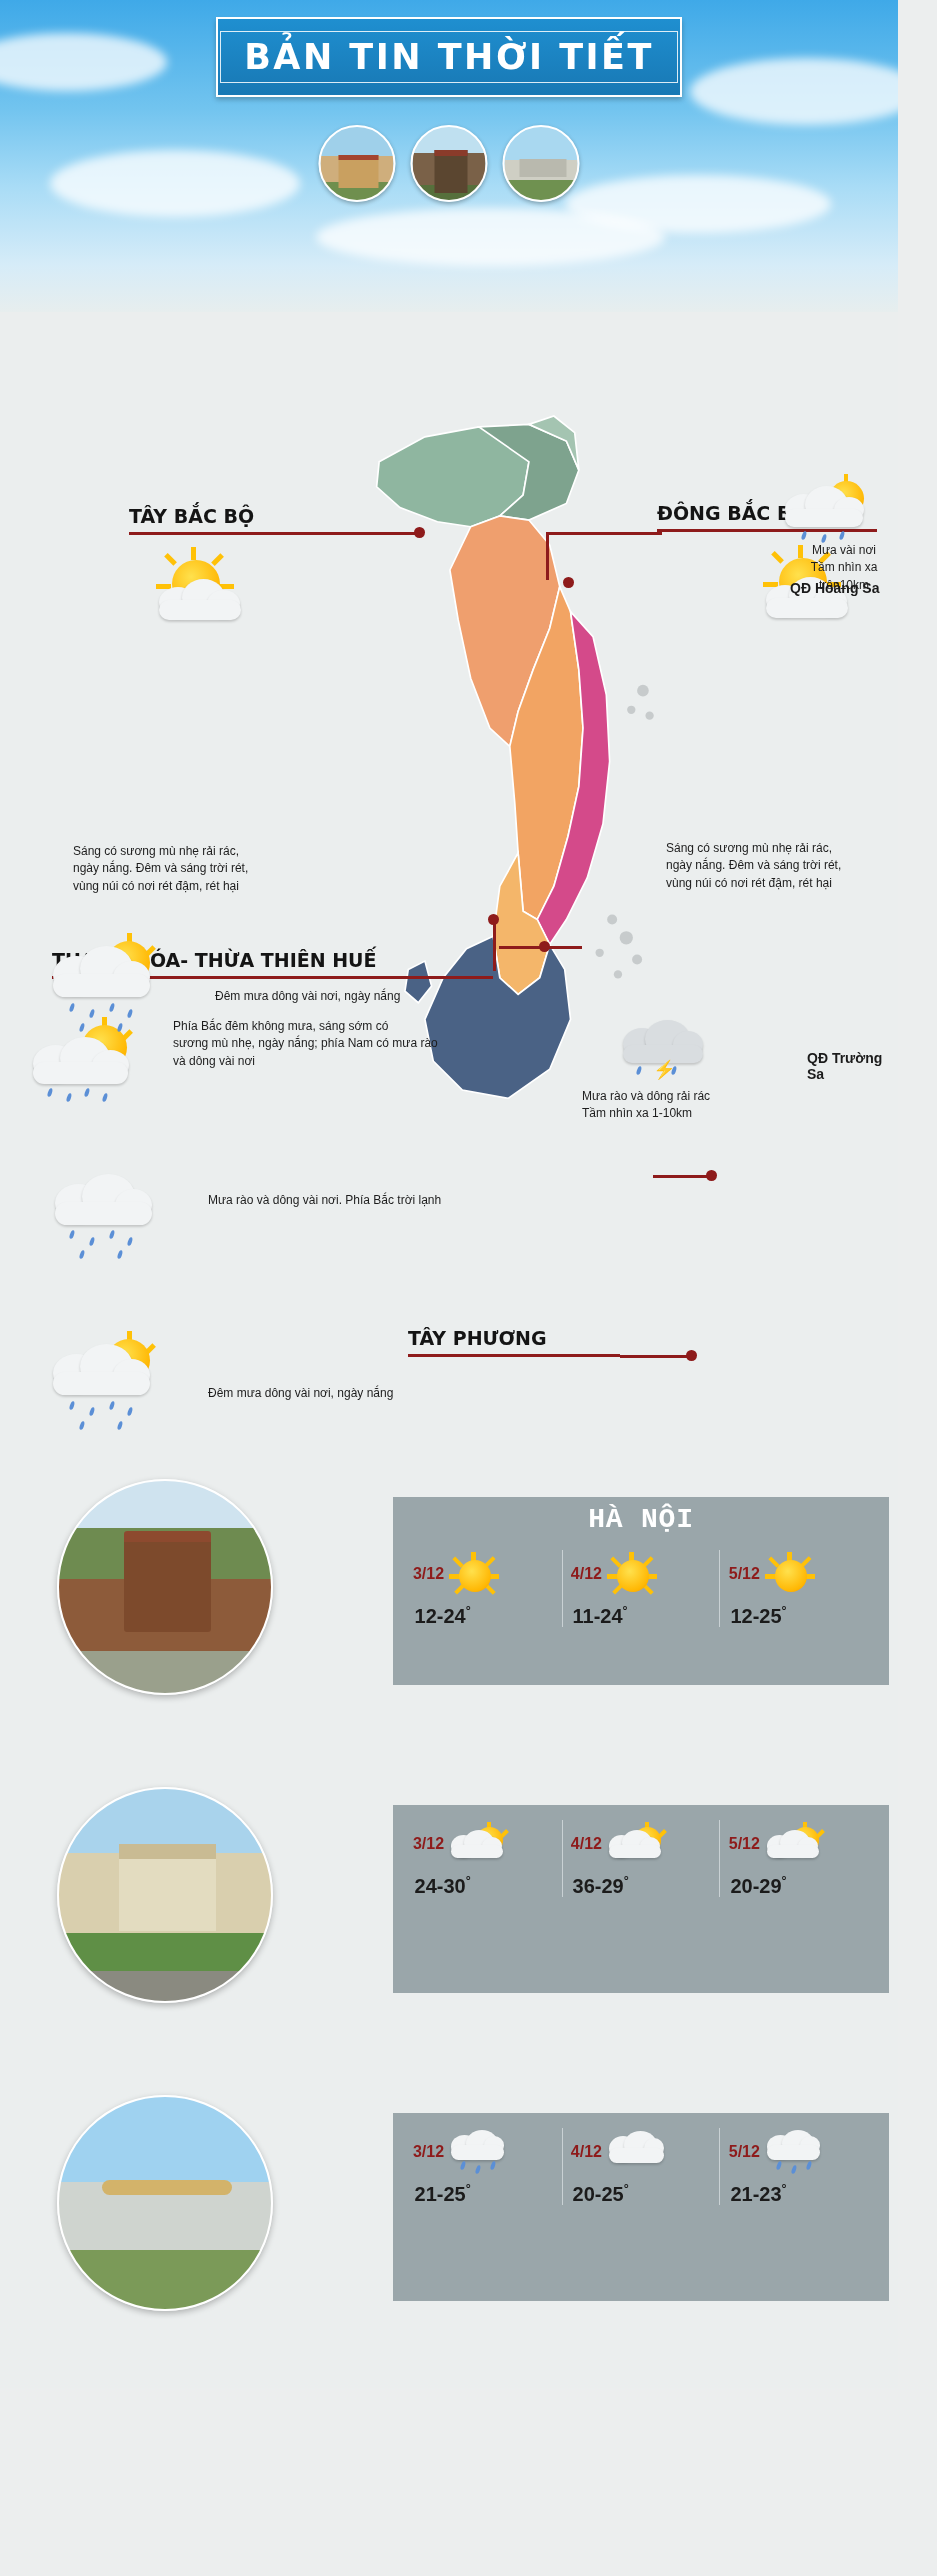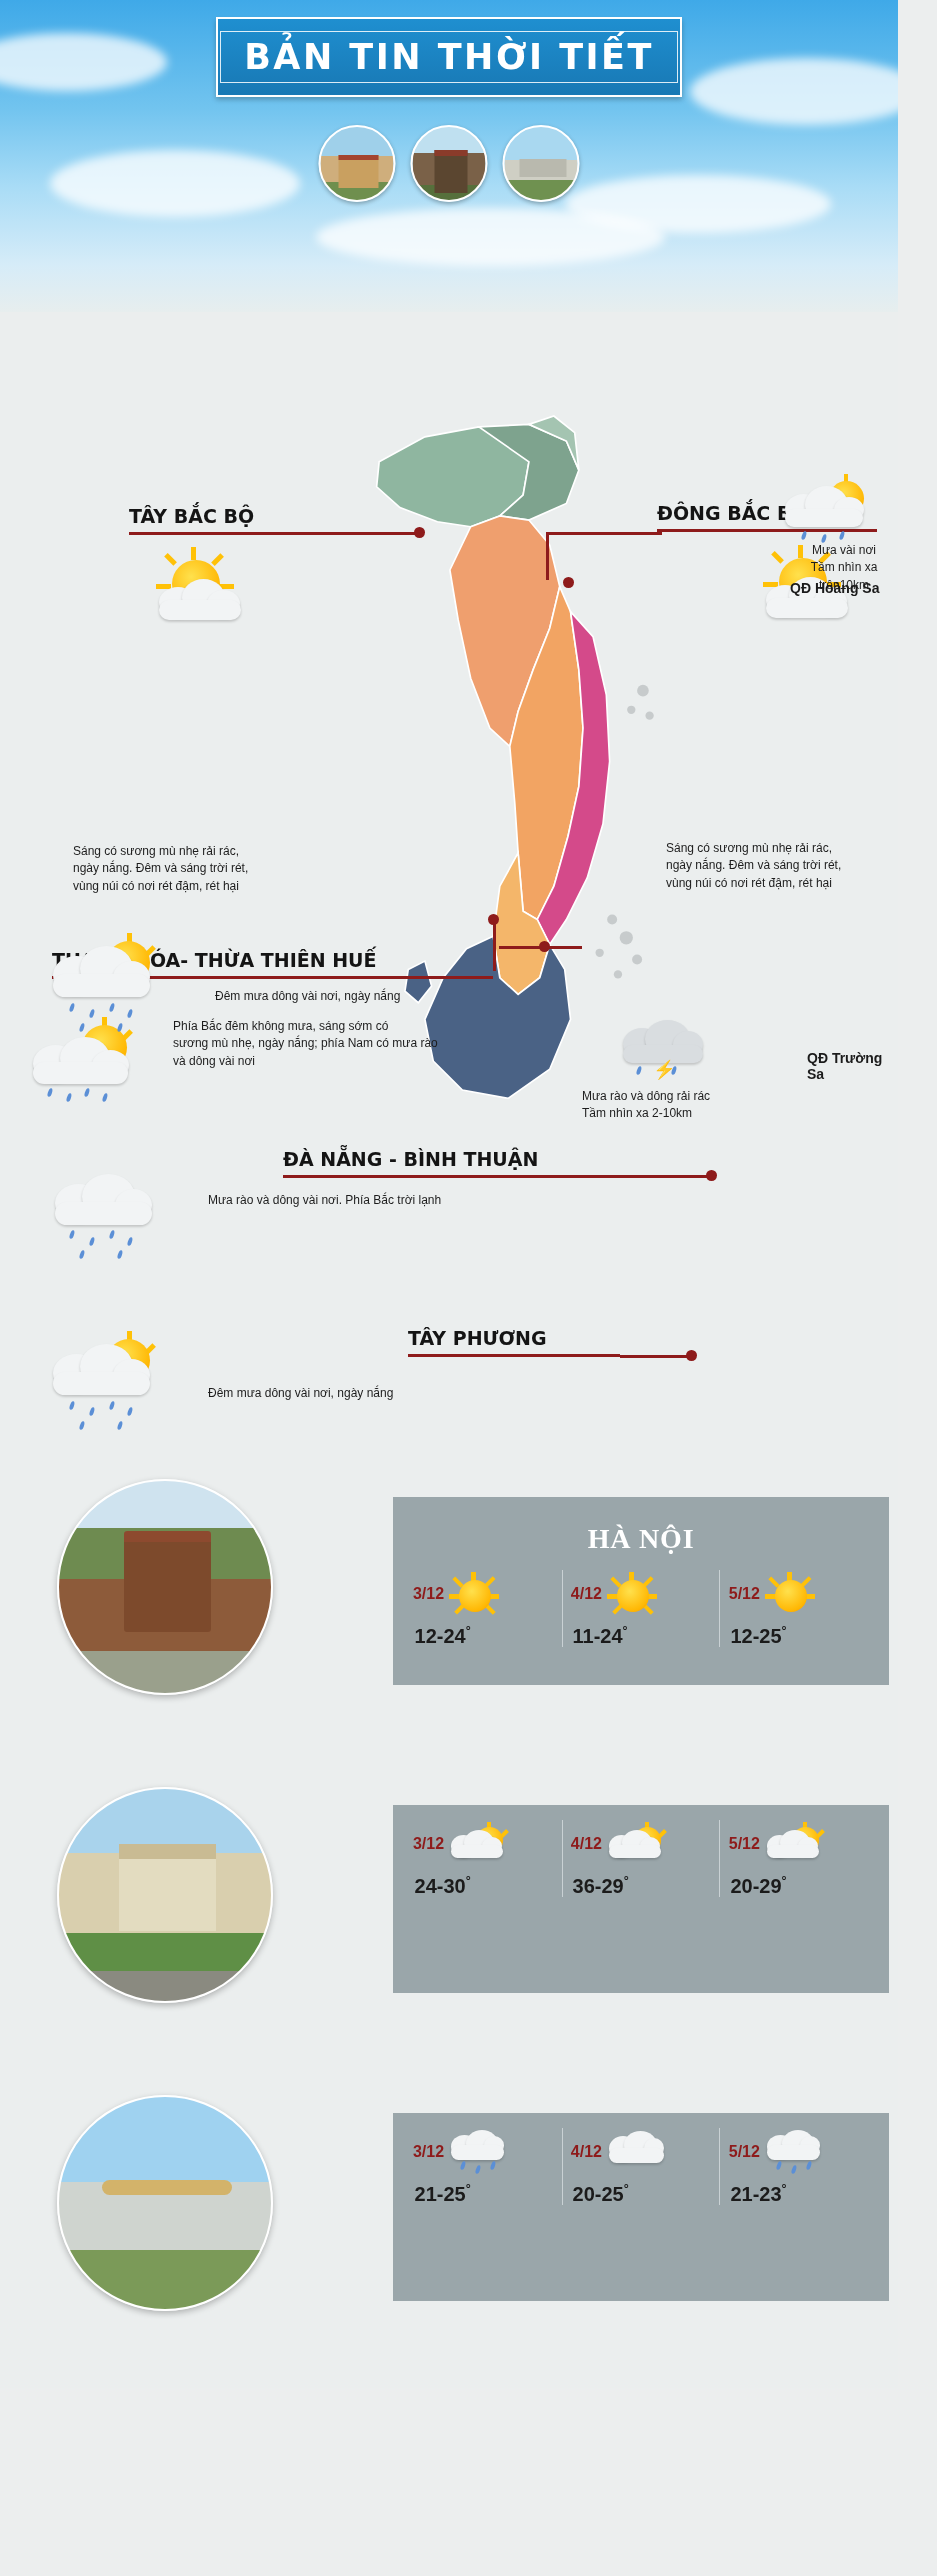--- a/index.html
+++ b/index.html
@@ -210,23 +210,23 @@
     position: absolute;
     left: 393px; top: 33px;
     width: 496px; height: 188px;
     background: #9aa6aa;
   }
   .city-card h2 {
     text-align: center;
     color: #fff;
     font-size: 28px;
     font-weight: bold;
-    padding-top: 26px;
+    padding-top: 7px;
     letter-spacing: 0.8px;
-    font-family: Liberation Serif, serif;
+    font-family: Liberation Mono, monospace;
   }
   .day-row { display: flex; margin-top: 15px; padding: 0 11.6px; }
   .day-col {
     flex: 1;
     padding: 0 8.3px;
     position: relative;
   }
   .day-col + .day-col { border-left: 1.7px solid #c9d1d4; }
   .day-top { display: flex; align-items: center; justify-content: flex-start; height: 47px; gap: 5px; }
   .day-date { color: #8e1b1b; font-weight: bold; font-size: 16px; }
@@ -361,24 +361,20 @@
       <div class="cl" style="left:3.3px; top:47px; width:95px; height:21.6px; border-radius:11.6px;"></div>
       <div class="drop" style="left:18.3px; top:73px;"></div>
       <div class="drop" style="left:37px; top:78px;"></div>
       <div class="drop" style="left:55px; top:73px;"></div>
       <div class="drop" style="left:73px; top:78px;"></div>
     </div>
     <div class="desc" style="left:173px; top:706px;">Phía Bắc đêm không mưa, sáng sớm có
 sương mù nhẹ, ngày nắng; phía Nam có mưa rào
 và dông vài nơi</div>
 
-    <div class="region-label" style="left:283px; top:836px;">
-      <span>ĐÀ NẴNG - BÌNH THUẬN</span>
-      <span class="rule" style="width:370px;"></span>
-    </div>
     <div class="connector" style="left:653px; top:863px; width:58px; height:2.5px;"></div>
     <div class="dot" style="left:706px; top:858px;"></div>
 
     <div class="wicon" style="left:50px; top:850px; width:108px; height:104px;">
       <div class="cl" style="left:5px; top:21.6px; width:47px; height:38px;"></div>
       <div class="cl" style="left:32px; top:11.6px; width:53px; height:45px;"></div>
       <div class="cl" style="left:65px; top:27px; width:37px; height:32px;"></div>
       <div class="cl" style="left:5px; top:40px; width:97px; height:23px; border-radius:12.5px;"></div>
       <div class="drop" style="left:20px; top:68px;"></div>
       <div class="drop" style="left:40px; top:75px;"></div>
@@ -458,21 +454,21 @@
       <div class="cl cldark" style="left:3.3px; top:15px; width:38px; height:32px;"></div>
       <div class="cl cldark" style="left:25px; top:6.7px; width:45px; height:38px;"></div>
       <div class="cl cldark" style="left:53px; top:18.3px; width:30px; height:27px;"></div>
       <div class="cl cldark" style="left:3.3px; top:32px; width:80px; height:18.3px; border-radius:10px;"></div>
       <div class="drop" style="left:16.6px; top:53px;"></div>
       <div class="drop" style="left:52px; top:53px;"></div>
       <div style="position:absolute; left:33px; top:48px; color:#f5b50a; font-size:18.3px; line-height:1;">⚡</div>
     </div>
     <div style="position:absolute; left:807px; top:-414px; font-size:14px; font-weight:bold; color:#1b1b1b;">QĐ Trường Sa</div>
     <div class="desc" style="position:absolute; left:582px; top:-376px;">Mưa rào và dông rải rác
-Tầm nhìn xa 2-10km</div>
+Tầm nhìn xa 1-10km</div>
   </div>
 
 
   <div class="city-block">
     <div class="city-photo cp-hanoi"></div>
     <div class="city-card">
       <h2>HÀ NỘI</h2>
       <div class="day-row">
 
         <div class="day-col">

